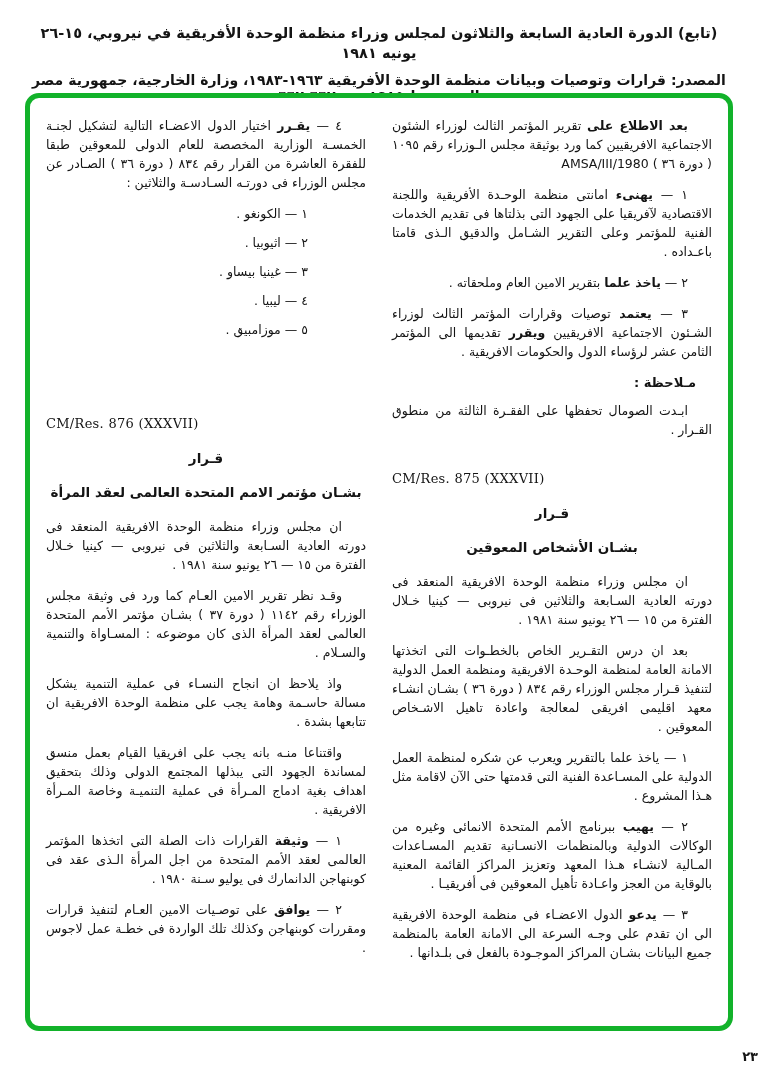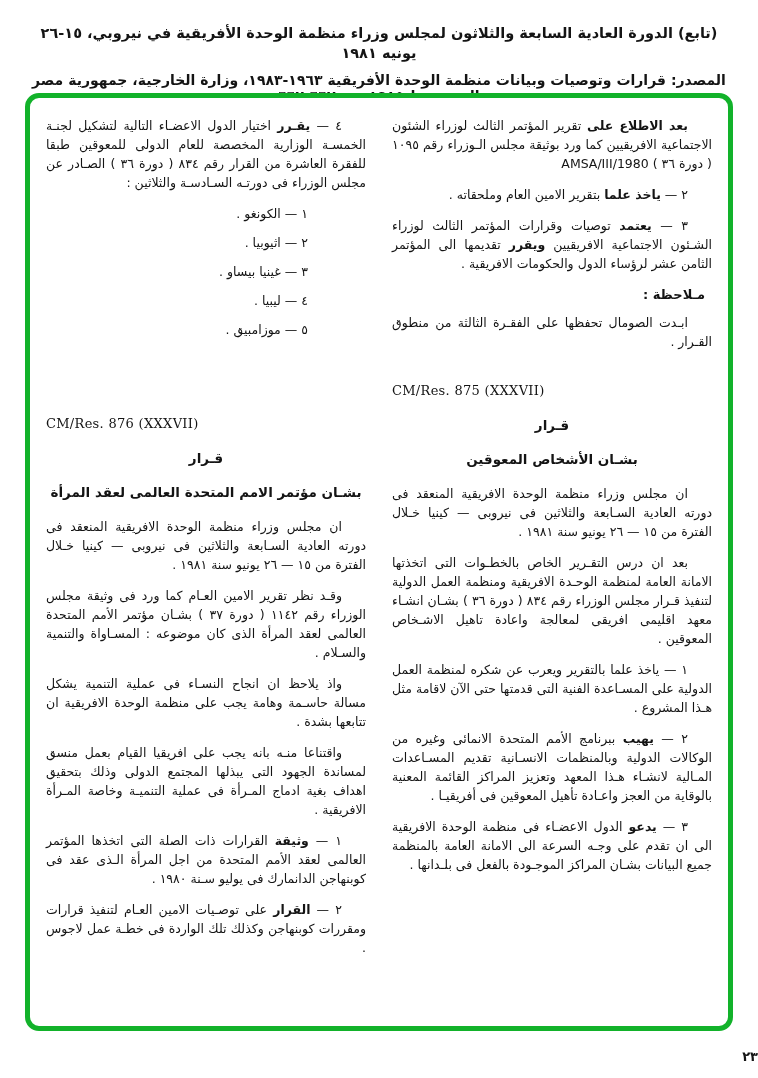--- a/index.html
+++ b/index.html
@@ -38,21 +38,21 @@
   }
   .col p{margin:0 0 12px 0;text-indent:24px;}
   .col .li{margin:10px 58px 9px 0;text-indent:0;text-align:right;}
   .col .ref{
     direction:ltr;text-align:left;text-indent:0;
     font-family:"DejaVu Serif",serif;
     font-size:13px;letter-spacing:.3px;
     margin:30px 0 10px 0;
   }
   .col .h{text-align:center;font-weight:bold;font-size:13.5px;margin:14px 0 14px 0;text-indent:0;}
-  .col .nh{font-weight:bold;font-size:13px;margin:12px 7px 8px 0;text-indent:0;text-align:right;}
+  .col .nh{font-weight:bold;font-size:13px;margin:12px 16px 8px 0;text-indent:0;text-align:right;}
   .col .gap{height:36px;}
   .b{font-weight:bold;}
 
   
   .footer{
     position:absolute;bottom:14px;left:0;right:0;
     text-align:right;font-weight:bold;font-size:13px;direction:rtl;
   }
 </style>
 </head>
@@ -62,20 +62,21 @@
 
   <div class="header">
     <div class="title">(تابع) الدورة العادية السابعة والثلاثون لمجلس وزراء منظمة الوحدة الأفريقية في نيروبي، ١٥-٢٦ يونيه ١٩٨١</div>
     <div class="source">المصدر: قرارات وتوصيات وبيانات منظمة الوحدة الأفريقية ١٩٦٣-١٩٨٣، وزارة الخارجية، جمهورية مصر العربية، ط ١٩٨٥، ص ٦٦٢-٦٦٧</div>
   </div>
 
   <div class="frame">
     <div class="cols">
       <div class="col" id="col-right">
           <p><span class="b">بعد الاطلاع على</span><span> تقرير المؤتمر الثالث لوزراء الشئون الاجتماعية الافريقيين كما ورد بوثيقة مجلس الـوزراء رقم ١٠٩٥ ( دورة ٣٦ ) AMSA/III/1980</span></p>
+          <p><span>١ — </span><span class="b">يهنىء</span><span> امانتى منظمة الوحـدة الأفريقية واللجنة الاقتصادية لآفريقيا على الجهود التى بذلتاها فى تقديم الخدمات الفنية للمؤتمر وعلى التقرير الشـامل والدقيق الـذى قامتا باعـداده .</span></p>
           <p><span>٢ — </span><span class="b">ياخذ علما</span><span> بتقرير الامين العام وملحقاته .</span></p>
           <p><span>٣ — </span><span class="b">يعتمد</span><span> توصيات وقرارات المؤتمر الثالث لوزراء الشـئون الاجتماعية الافريقيين </span><span class="b">ويقرر</span><span> تقديمها الى المؤتمر الثامن عشر لرؤساء الدول والحكومات الافريقية .</span></p>
           <div class="nh">مـلاحظة :</div>
           <p><span>ابـدت الصومال تحفظها على الفقـرة الثالثة من منطوق القـرار .</span></p>
           <div class="ref" dir="ltr">CM/Res. 875 (XXXVII)</div>
           <div class="h">قـرار</div>
           <div class="h">بشـان الأشخاص المعوقين</div>
           <p><span>ان مجلس وزراء منظمة الوحدة الافريقية المنعقد فى دورته العادية السـابعة والثلاثين فى نيروبى — كينيا خـلال الفترة من ١٥ — ٢٦ يونيو سنة ١٩٨١ .</span></p>
           <p><span>بعد ان درس التقـرير الخاص بالخطـوات التى اتخذتها الامانة العامة لمنظمة الوحـدة الافريقية ومنظمة العمل الدولية لتنفيذ قـرار مجلس الوزراء رقم ٨٣٤ ( دورة ٣٦ ) بشـان انشـاء معهد اقليمى افريقى لمعالجة واعادة تاهيل الاشـخاص المعوقين .</span></p>
           <p><span>١ — ياخذ علما بالتقرير ويعرب عن شكره لمنظمة العمل الدولية على المسـاعدة الفنية التى قدمتها حتى الآن لاقامة مثل هـذا المشروع .</span></p>
@@ -91,20 +92,20 @@
           <p class="li"><span>٥ — موزامبيق .</span></p>
           <div class="gap"></div>
           <div class="ref" dir="ltr">CM/Res. 876 (XXXVII)</div>
           <div class="h">قـرار</div>
           <div class="h">بشـان مؤتمر الامم المتحدة العالمى لعقد المرأة</div>
           <p><span>ان مجلس وزراء منظمة الوحدة الافريقية المنعقد فى دورته العادية السـابعة والثلاثين فى نيروبى — كينيا خـلال الفترة من ١٥ — ٢٦ يونيو سنة ١٩٨١ .</span></p>
           <p><span>وقـد نظر تقرير الامين العـام كما ورد فى وثيقة مجلس الوزراء رقم ١١٤٢ ( دورة ٣٧ ) بشـان مؤتمر الأمم المتحدة العالمى لعقد المرأة الذى كان موضوعه : المسـاواة والتنمية والسـلام .</span></p>
           <p><span>واذ يلاحظ ان انجاح النسـاء فى عملية التنمية يشكل مسالة حاسـمة وهامة يجب على منظمة الوحدة الافريقية ان تتابعها بشدة .</span></p>
           <p><span>واقتناعا منـه بانه يجب على افريقيا القيام بعمل منسق لمساندة الجهود التى يبذلها المجتمع الدولى وذلك بتحقيق اهداف بغية ادماج المـرأة فى عملية التنميـة وخاصة المـرأة الافريقية .</span></p>
           <p><span>١ — </span><span class="b">وثيقة</span><span> القرارات ذات الصلة التى اتخذها المؤتمر العالمى لعقد الأمم المتحدة من اجل المرأة الـذى عقد فى كوبنهاجن الدانمارك فى يوليو سـنة ١٩٨٠ .</span></p>
-          <p><span>٢ — </span><span class="b">القرار</span><span> على توصـيات الامين العـام لتنفيذ قرارات ومقررات كوبنهاجن وكذلك تلك الواردة فى خطـة عمل لاجوس .</span></p>
+          <p><span>٢ — </span><span class="b">يوافق</span><span> على توصـيات الامين العـام لتنفيذ قرارات ومقررات كوبنهاجن وكذلك تلك الواردة فى خطـة عمل لاجوس .</span></p>
         </div>
     </div>
   </div>
 
   <div class="footer">٢٣</div>
 
 </div>
 
 </body></html>

